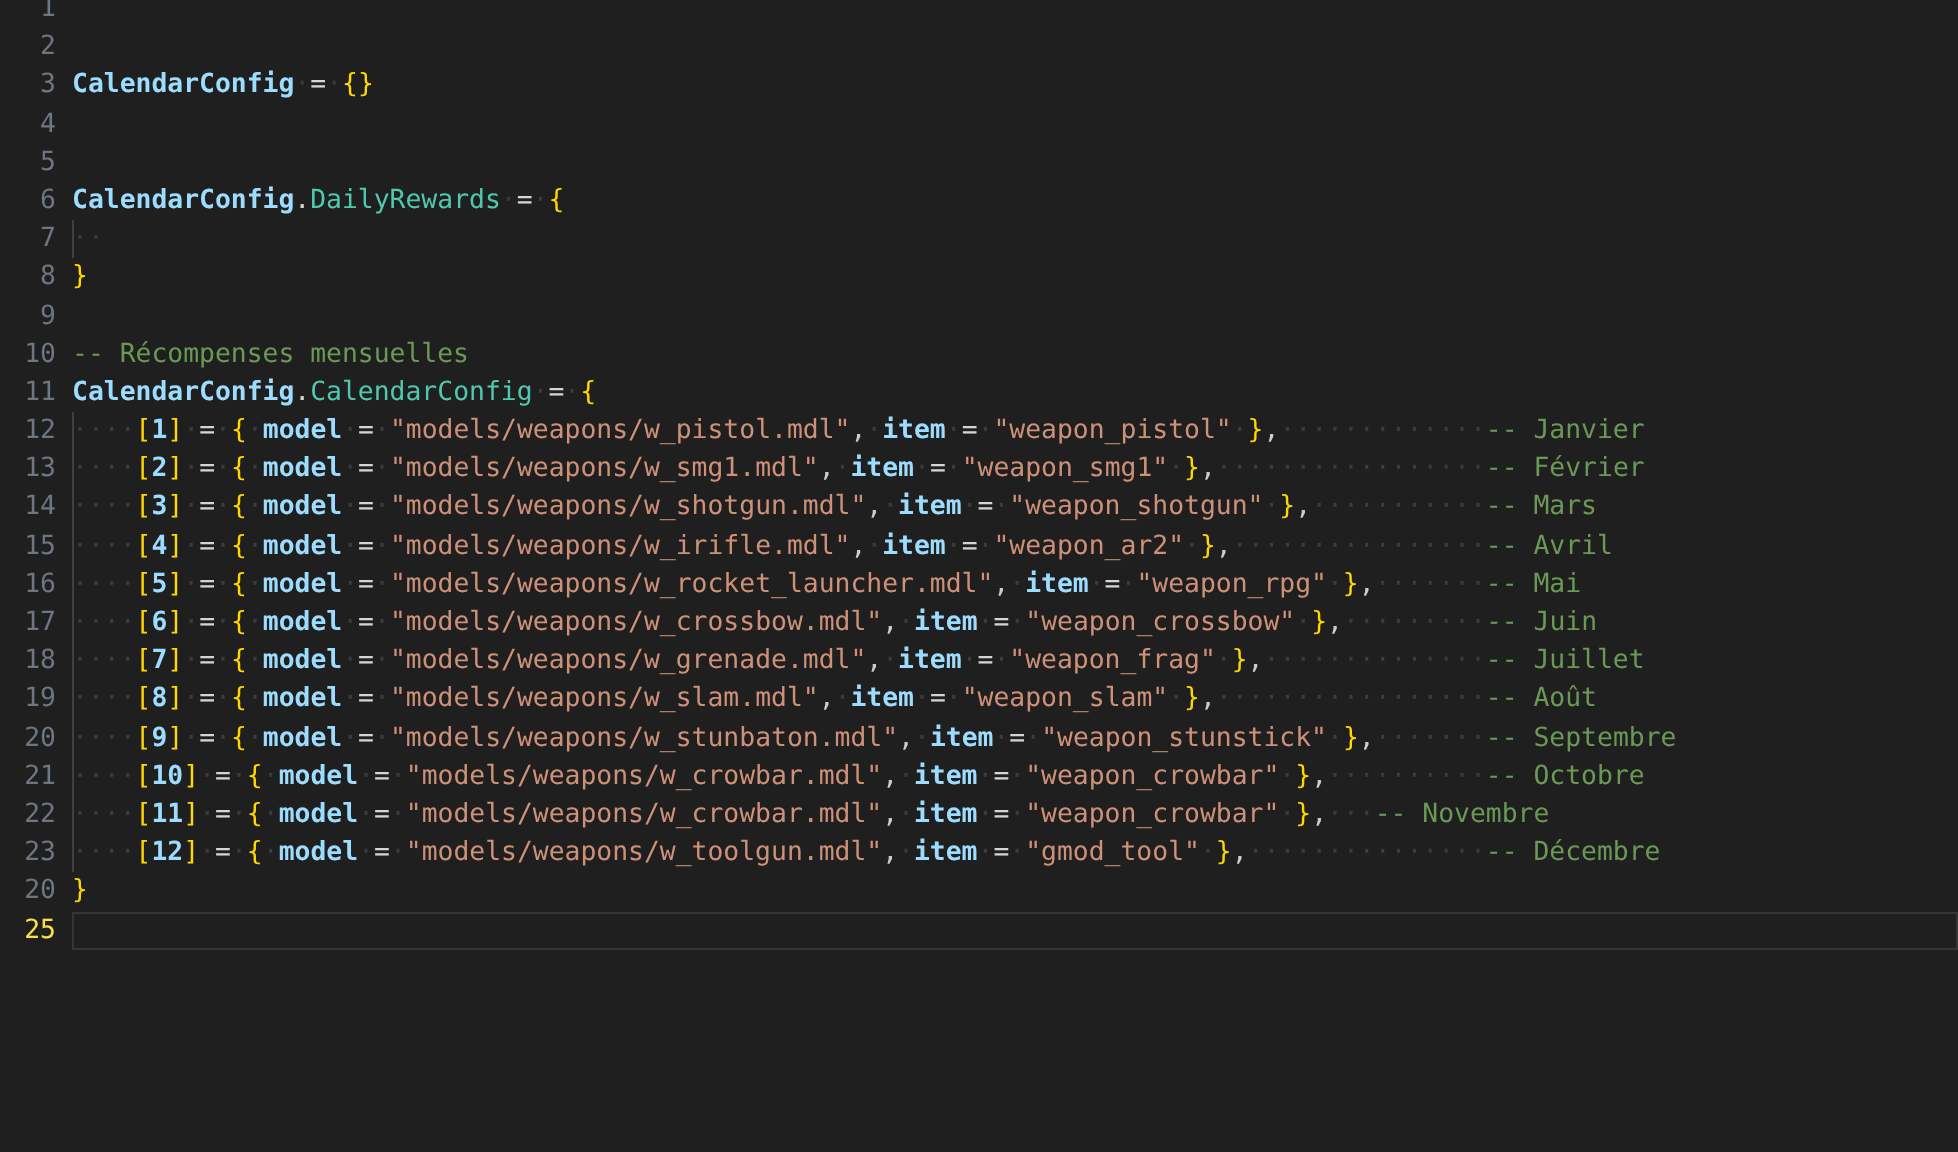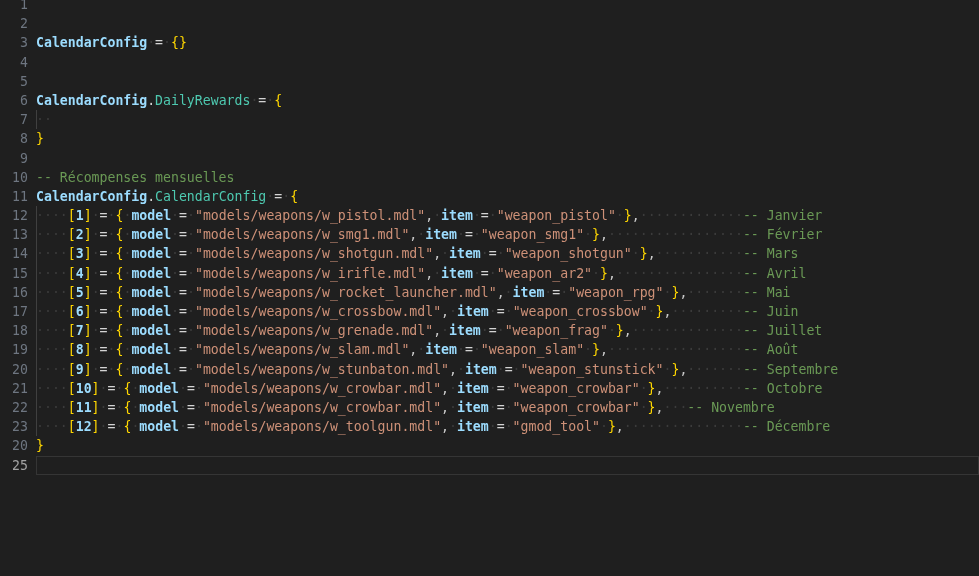--- a/index.html
+++ b/index.html
@@ -48,21 +48,21 @@
     width: 28px;
     text-align: right;
     color: #6e7681;
     font-size: 13.2px;
     line-height: 19.2px;
     letter-spacing: 0px;
     user-select: none;
   }
 
   .line.active .gutter {
-    color: #a3a3a3;
+    color: #fde047;
   }
 
   .content {
     position: absolute;
     left: 36px;
     top: 0;
     line-height: 19.2px;
     white-space: pre;
   }
 

